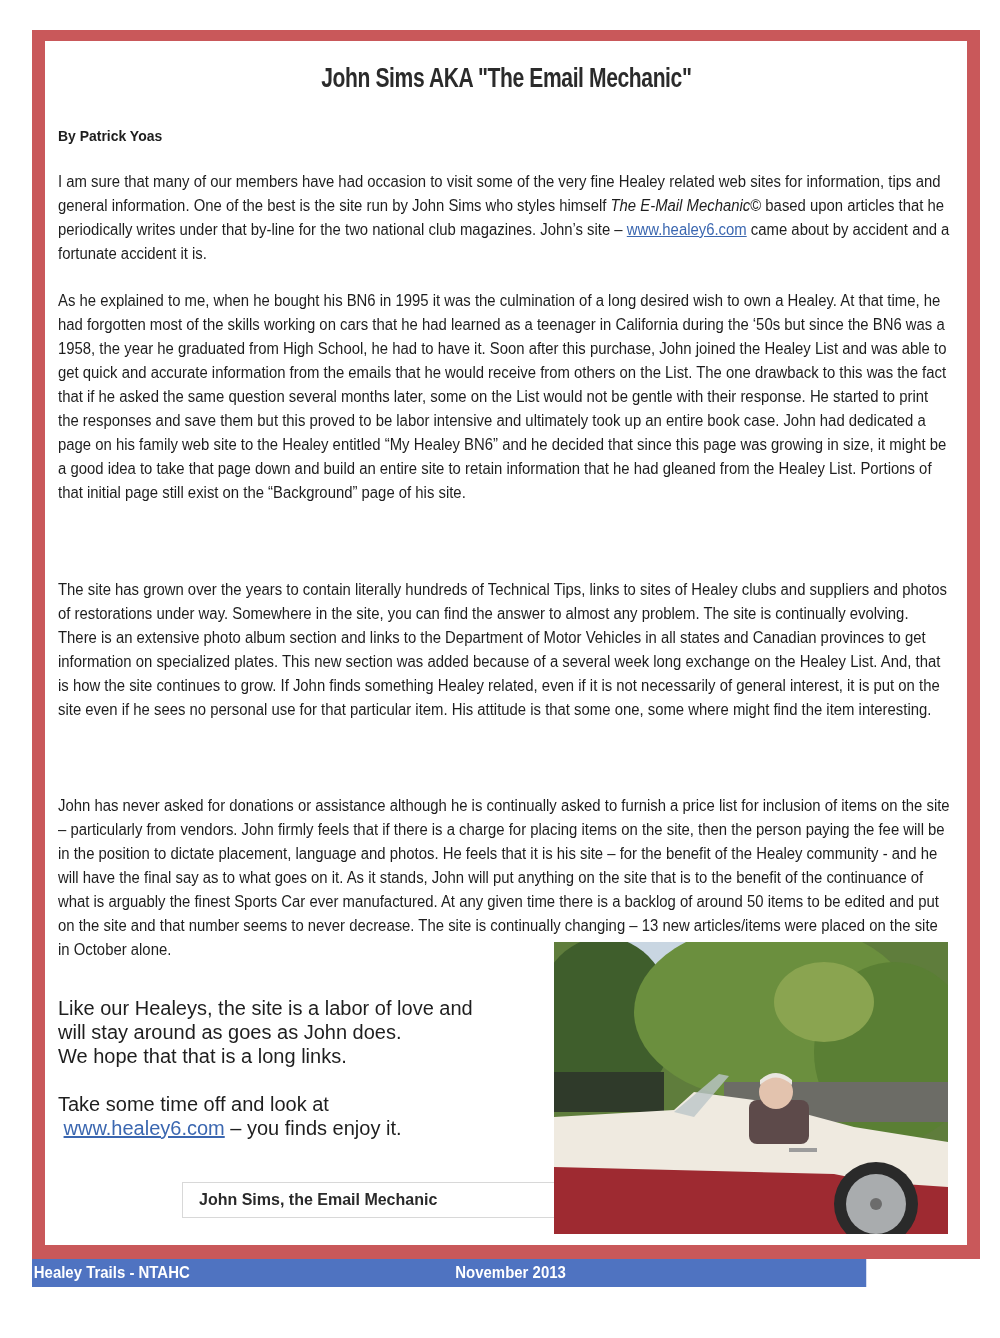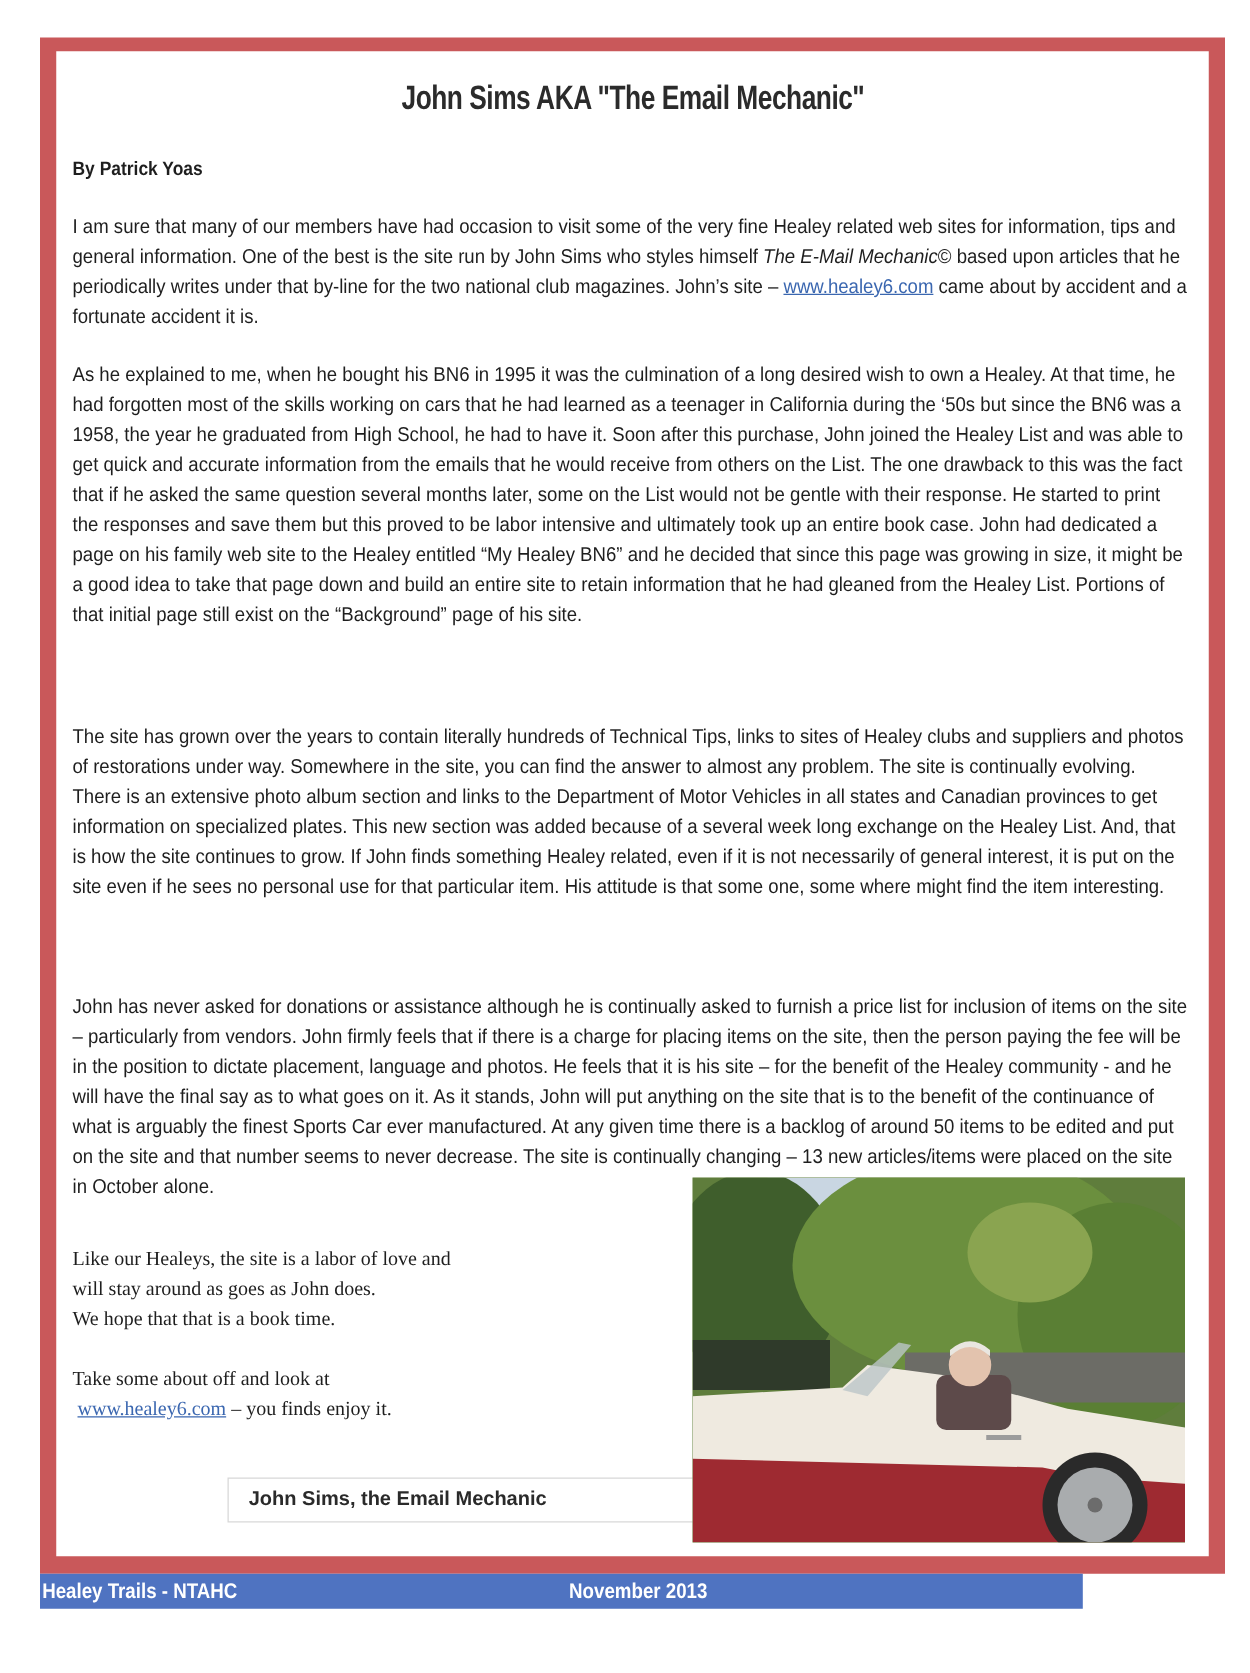--- a/index.html
+++ b/index.html
@@ -44,22 +44,22 @@
   }
   .body-text p { margin: 0; }
   .p1 { top: 129px; }
   .p2 { top: 248px; }
   .p3 { top: 537px; }
   .p4 { top: 753px; }
   .link { color: #3b67b0; text-decoration: underline; cursor: pointer; }
   em { font-style: italic; }
 
   .closing {
-    position: absolute; left: 13px; top: 955px; font-size: 16px; line-height: 24px;
-    width: 460px; color: #1e1e1e; font-family: Liberation Serif, serif;
+    position: absolute; left: 13px; top: 955px; font-size: 20px; line-height: 24px;
+    width: 460px; color: #1e1e1e;
   }
   .closing p { margin: 0 0 24px 0; }
   .closing p.last { margin: 0; }
 
   .caption-box {
     position: absolute; left: 137px; top: 1141px; width: 388px; height: 36px;
     border: 1px solid #d8d8d8; box-sizing: border-box;
   }
   .caption-box span {
     position: absolute; left: 16px; top: 8px; font-weight: bold; font-size: 16px; color: #2a2a2a;
@@ -94,24 +94,24 @@
     </div>
 
     <div class="body-text p4">
       <p>John has never asked for donations or assistance although he is continually asked to furnish a price list for inclusion of items on the site – particularly from vendors. John firmly feels that if there is a charge for placing items on the site, then the person paying the fee will be in the position to dictate placement, language and photos. He feels that it is his site – for the benefit of the Healey community - and he will have the final say as to what goes on it. As it stands, John will put anything on the site that is to the benefit of the continuance of what is arguably the finest Sports Car ever manufactured. At any given time there is a backlog of around 50 items to be edited and put on the site and that number seems to never decrease. The site is continually changing – 13 new articles/items were placed on the site in October alone.</p>
     </div>
 
     <div class="closing">
       <p>
         <span>Like our Healeys, the site is a labor of love and</span><br>
         <span>will stay around as goes as John does.</span><br>
-        <span>We hope that that is a book time.</span>
+        <span>We hope that that is a long links.</span>
       </p>
       <p class="last">
-        <span>Take some about off and look at</span><br>
+        <span>Take some time off and look at</span><br>
         &nbsp;<a class="link">www.healey6.com</a><span> – you finds enjoy it.</span>
       </p>
     </div>
 
     <div class="caption-box">
       <span>John Sims, the Email Mechanic</span>
     </div>
 
     <div class="photo" title="John Sims seated in a white and red Austin-Healey convertible">
       <svg width="394" height="292" viewBox="0 0 394 292">

